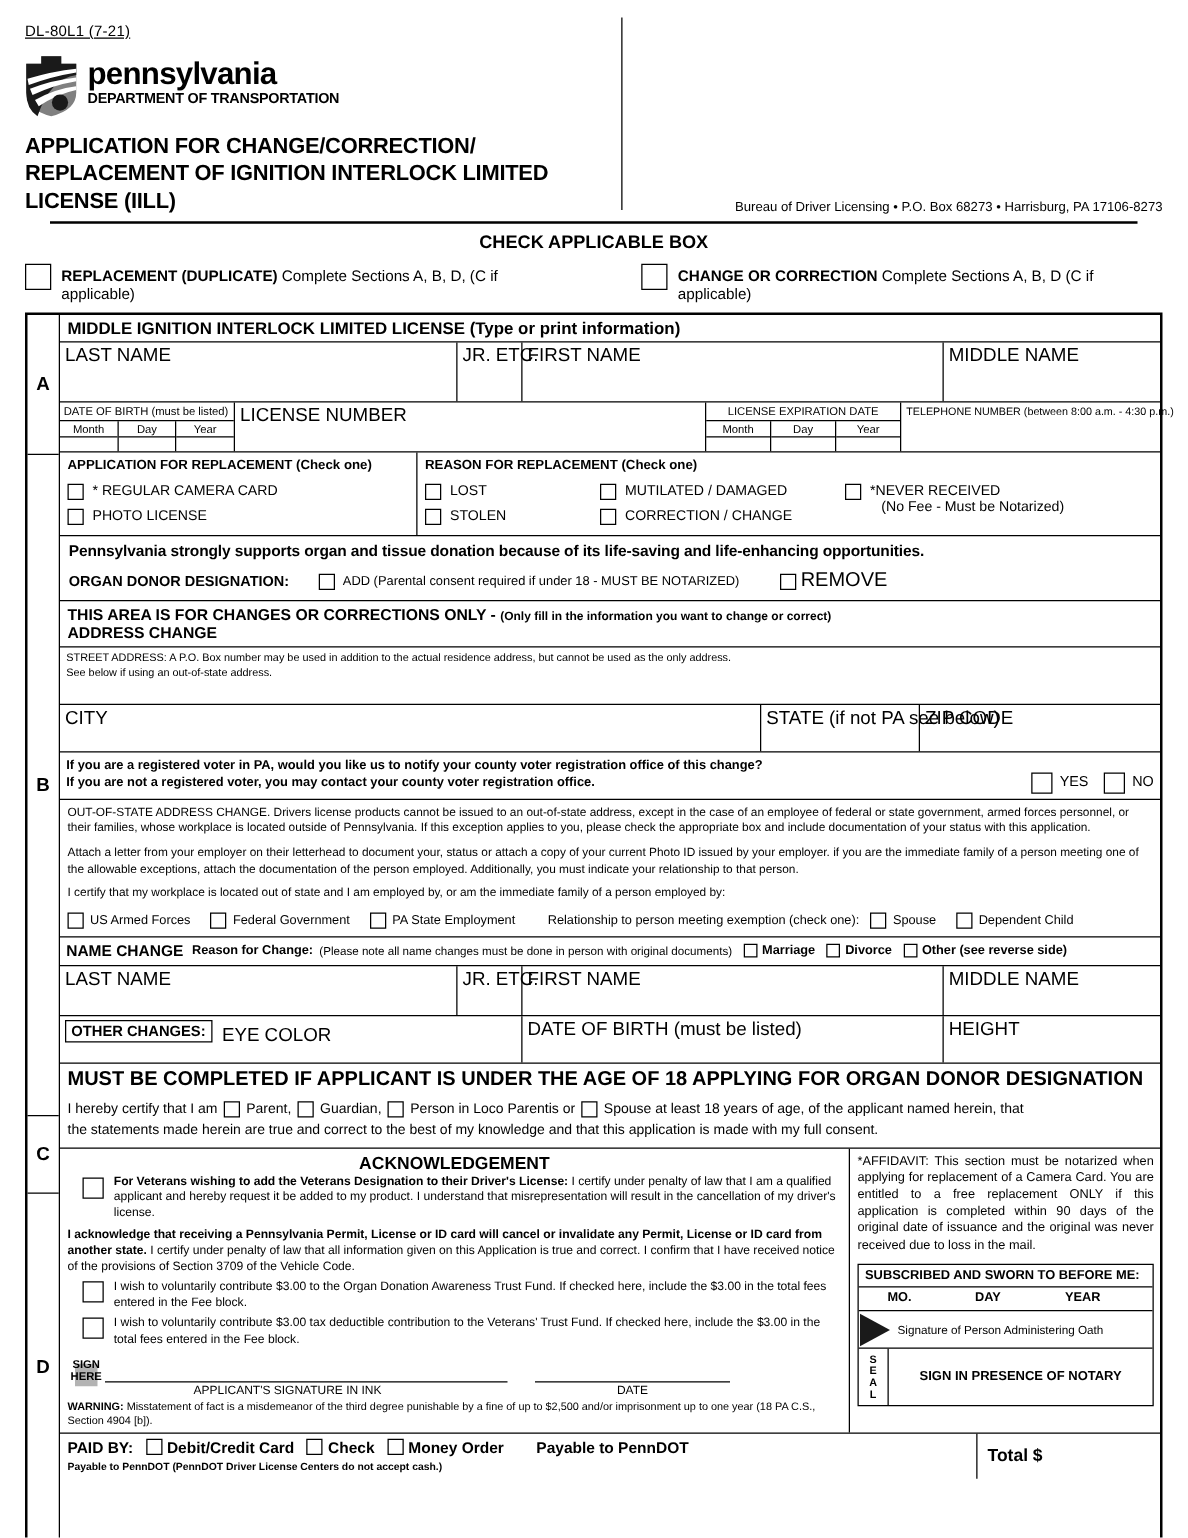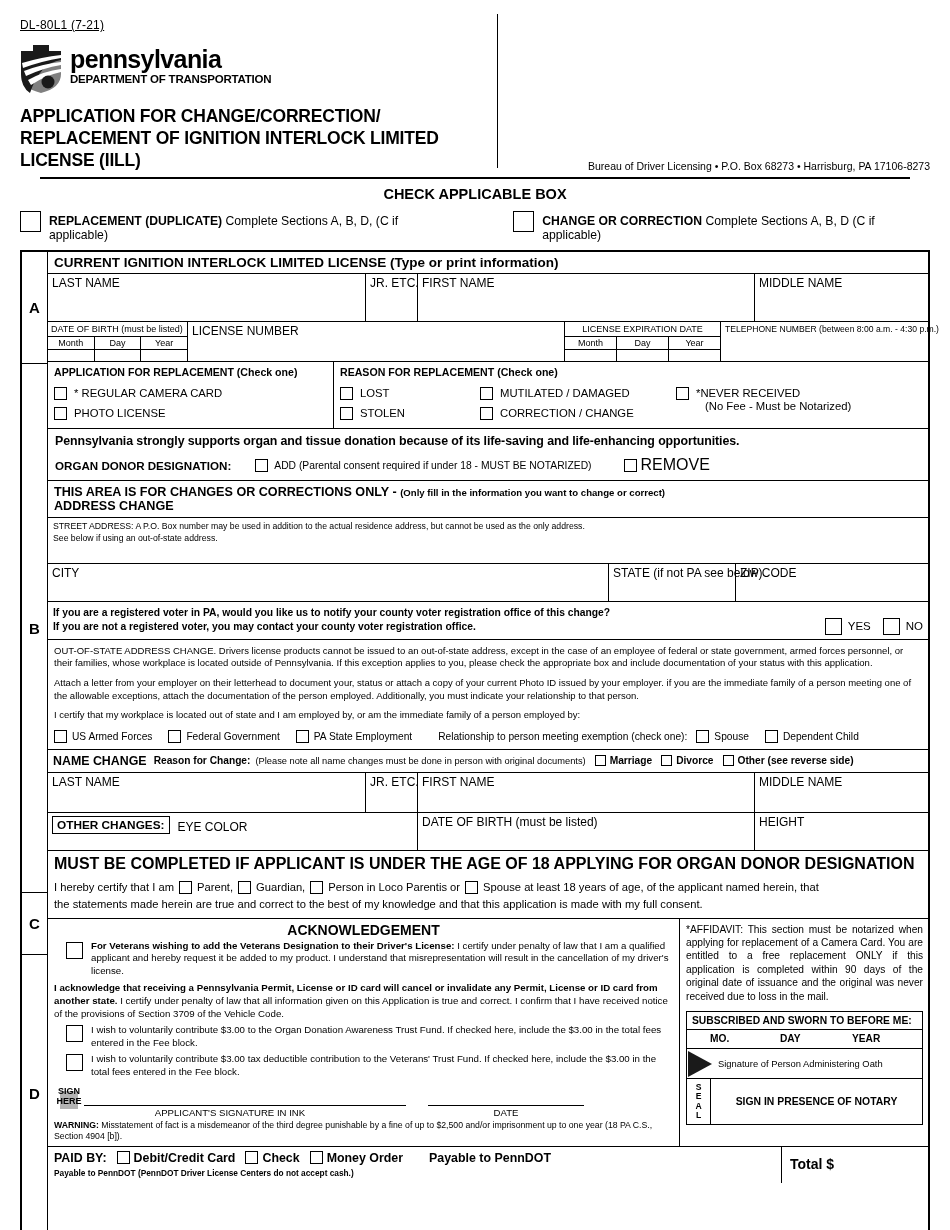--- a/index.html
+++ b/index.html
@@ -45,21 +45,21 @@
   .ltr { display:flex; align-items:center; justify-content:center; font-size:15px; font-weight:bold; border-bottom:1.5px solid #000; }
   .ltr:last-child { border-bottom:none; }
   .body-col { flex:1 1 auto; display:flex; flex-direction:column; min-width:0; }
   .sec { border-bottom:1.5px solid #000; }
   .sec:last-child { border-bottom:none; }
 
   .bar { font-size:13.5px; font-weight:bold; padding:3px 5px 3px 6px; }
   .row { display:flex; border-top:1.2px solid #000; }
   .cell { border-right:1.2px solid #000; padding:2px 4px; min-width:0; position:relative; }
   .cell:last-child { border-right:none; }
-  .lbl { font-size:12px; white-space:nowrap; }
+  .lbl { font-size:15px; white-space:nowrap; }
   .lbl-sm { font-size:8.6px; white-space:nowrap; }
 
   
   .dob { display:flex; flex-direction:column; }
   .dob-hd { font-size:9px; padding:2px 3px; border-bottom:1px solid #000; text-align:left; white-space:nowrap; }
   .dob-sub { display:flex; flex:1; }
   .dob-c { flex:1; border-right:1px solid #000; display:flex; flex-direction:column; }
   .dob-c:last-child { border-right:none; }
   .dob-c-hd { font-size:9px; text-align:center; border-bottom:1px solid #000; padding:1px 0; }
   .dob-c-in { flex:1; }
@@ -225,21 +225,21 @@
     <div class="ltr-col">
       <div class="ltr" style="height:112px">A</div>
       <div class="ltr" style="height:529px">B</div>
       <div class="ltr" style="height:62px">C</div>
       <div class="ltr" style="height:277px">D</div>
     </div>
 
     <div class="body-col">
 
       <div class="sec">
-        <div class="bar">CURRENT IGNITION INTERLOCK LIMITED LICENSE (Type or print information)</div>
+        <div class="bar">MIDDLE IGNITION INTERLOCK LIMITED LICENSE (Type or print information)</div>
 
         <div class="row" style="height:48px">
           <div class="cell" style="width:318px">
             <div class="lbl">LAST NAME</div>
           </div>
           <div class="cell" style="width:52px">
             <div class="lbl">JR. ETC.</div>
           </div>
           <div class="cell" style="width:337px">
             <div class="lbl">FIRST NAME</div>

